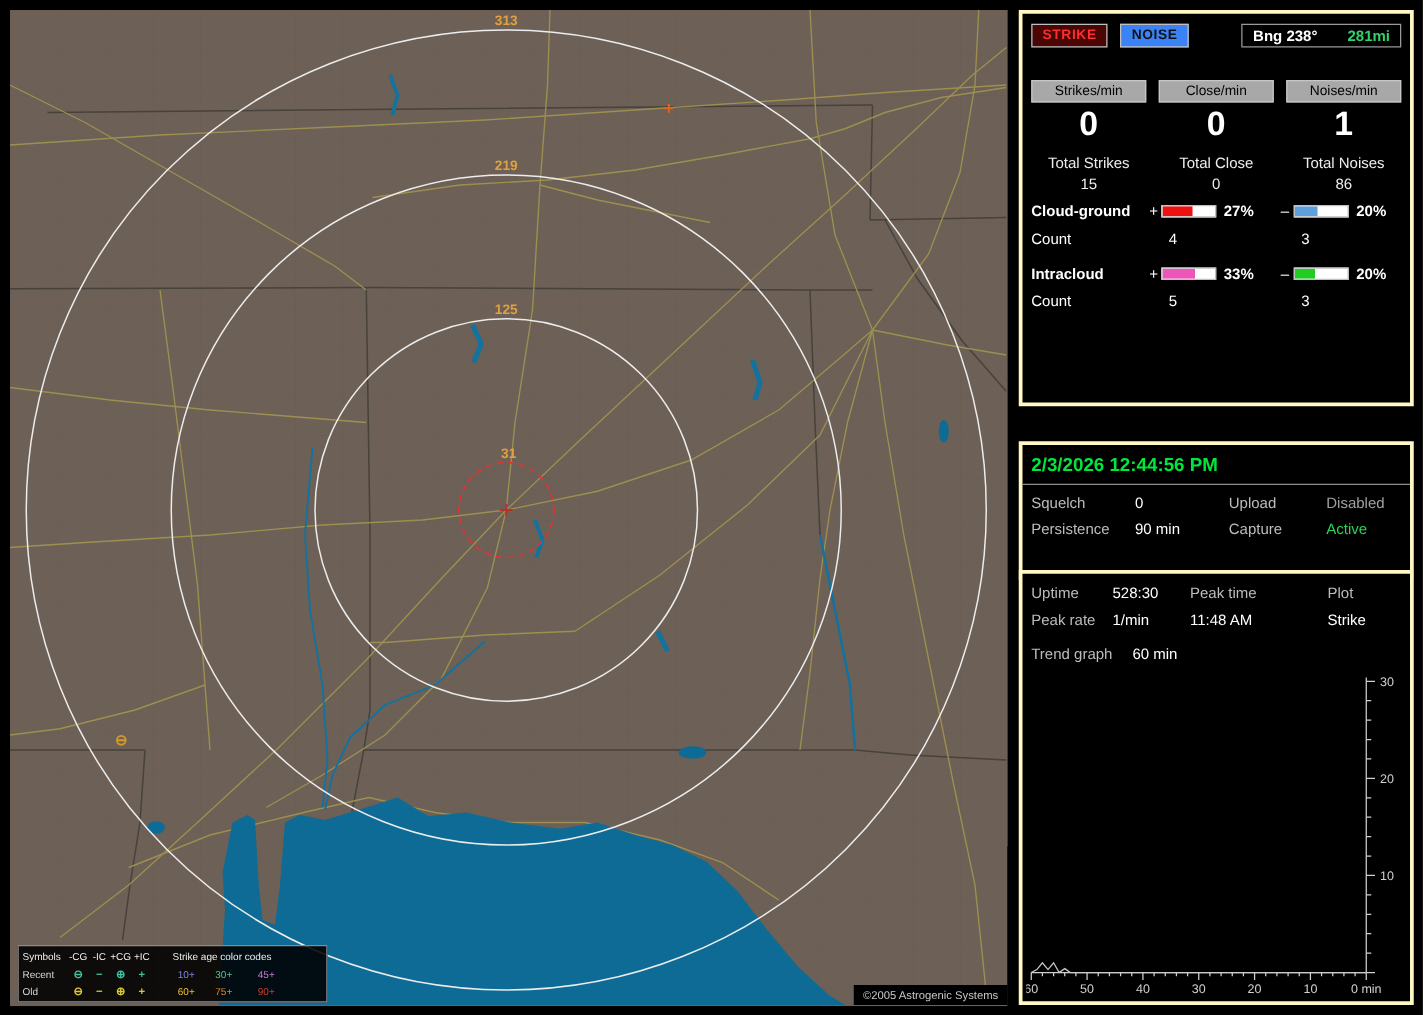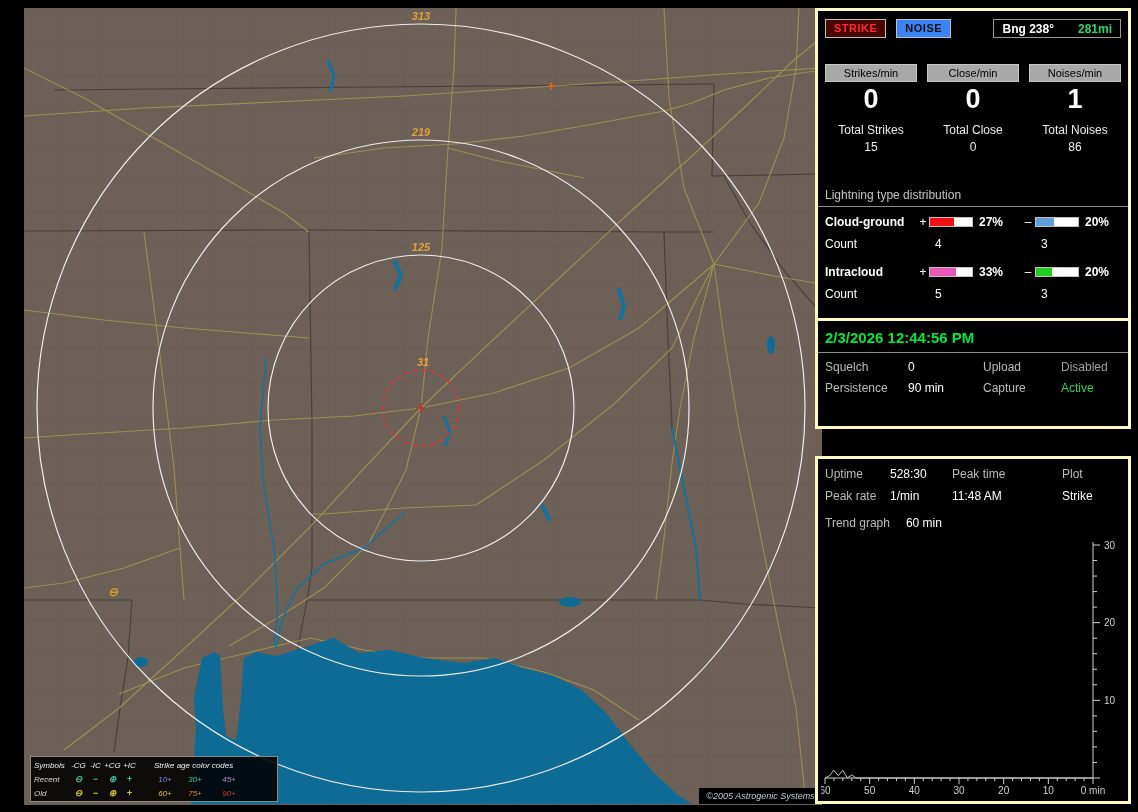--- a/index.html
+++ b/index.html
@@ -1,40 +1,40 @@
 <!DOCTYPE html>
 <html><head>
 <meta charset="utf-8">
 <style>
   html,body{margin:0;padding:0;background:#000;}
   body{width:1138px;height:812px;position:relative;overflow:hidden;
        font-family:"Liberation Sans",sans-serif;-webkit-font-smoothing:antialiased;}
 
   
-  .map-area{position:absolute;left:24px;top:8px;width:798px;height:669px;background:#6c6057;font-style:italic;}
+  .map-area{position:absolute;left:8px;top:8px;width:798px;height:669px;background:#6c6057;}
   #map-svg{position:absolute;left:0;top:0;}
   .strike-sym{position:absolute;font-weight:bold;line-height:1;width:14px;text-align:center;}
 
   .map-legend{position:absolute;left:6px;top:748px;width:248px;height:46px;box-sizing:border-box;
     background:rgba(0,0,0,.88);border:1px solid #8a8a8a;color:#d6d6d6;font-size:8px;
     display:grid;grid-template-columns:36px 17px 17px 17px 17px 12px 30px 30px 38px;
     grid-auto-rows:14px;align-items:center;padding:1px 3px;}
   .lg-cell{white-space:nowrap;}
   .lg-head{color:#efefef;}
   .lg-span4{grid-column:6 / span 4;margin-left:16px;}
   .c{text-align:center;}
   .lg-glyph{font-weight:bold;font-size:9px;}
 
   .copyright{position:absolute;left:675px;top:780px;width:123px;height:16px;background:#000;
     color:#c8c8c8;font-size:9px;line-height:16px;text-align:center;}
 
   
   .panel-box{position:absolute;background:#000;border:3px solid #fef9c3;box-sizing:border-box;color:#fff;}
   #box1{left:815px;top:8px;width:316px;height:317px;}
-  #box2{left:815px;top:318px;width:316px;height:111px;}
+  #box2{left:815px;top:353px;width:316px;height:111px;}
   #box3{left:815px;top:456px;width:316px;height:348px;}
 
   .row-top{display:flex;align-items:center;margin:8px 7px 0 7px;}
   .btn{height:19px;line-height:17px;box-sizing:border-box;border:1px solid #c0c0c0;
        font-size:11px;font-weight:bold;padding:0 8px;letter-spacing:.5px;cursor:pointer;}
   .btn-strike{background:#4a0505;color:#ff2d2d;margin-right:10px;}
   .btn-noise{background:#3b82f6;color:#111;}
   .bearing-box{margin-left:auto;border:1px solid #9a9a9a;height:19px;box-sizing:border-box;
        display:flex;align-items:center;padding:0 8px;gap:24px;font-size:12px;font-weight:bold;}
 
@@ -221,21 +221,20 @@
     <div class="totcell">Total Strikes</div>
     <div class="totcell">Total Close</div>
     <div class="totcell">Total Noises</div>
   </div>
   <div class="totval-row">
     <div class="totcell">15</div>
     <div class="totcell">0</div>
     <div class="totcell">86</div>
   </div>
 
-  <div class="dist-title">Lightning type distribution</div>
 
   <div class="dist-row">
     <span class="dist-label">Cloud-ground</span>
     <span class="dist-sign">+</span>
     <span class="dist-bar">
         <span class="dist-bar-fill" style="background-color: rgb(238, 17, 17); width: 57%;"></span>
       </span>
     <span class="dist-pct">27%</span>
     <span class="dist-sign">–</span>
     <span class="dist-bar">

